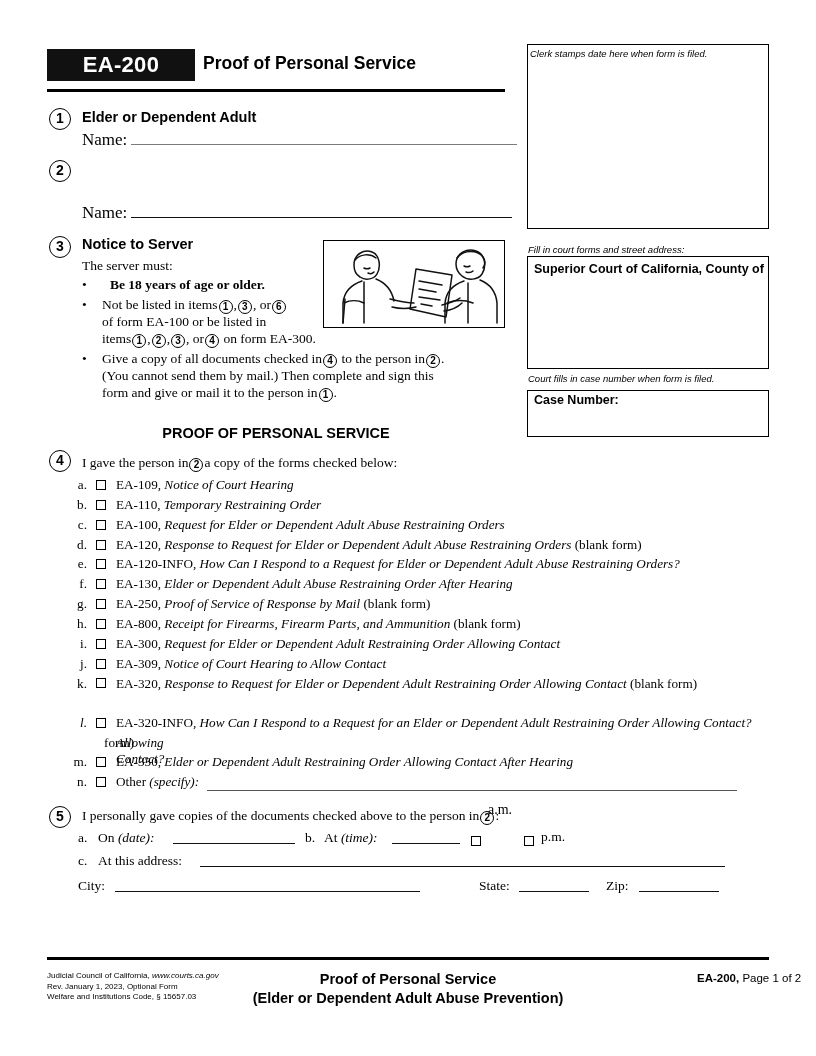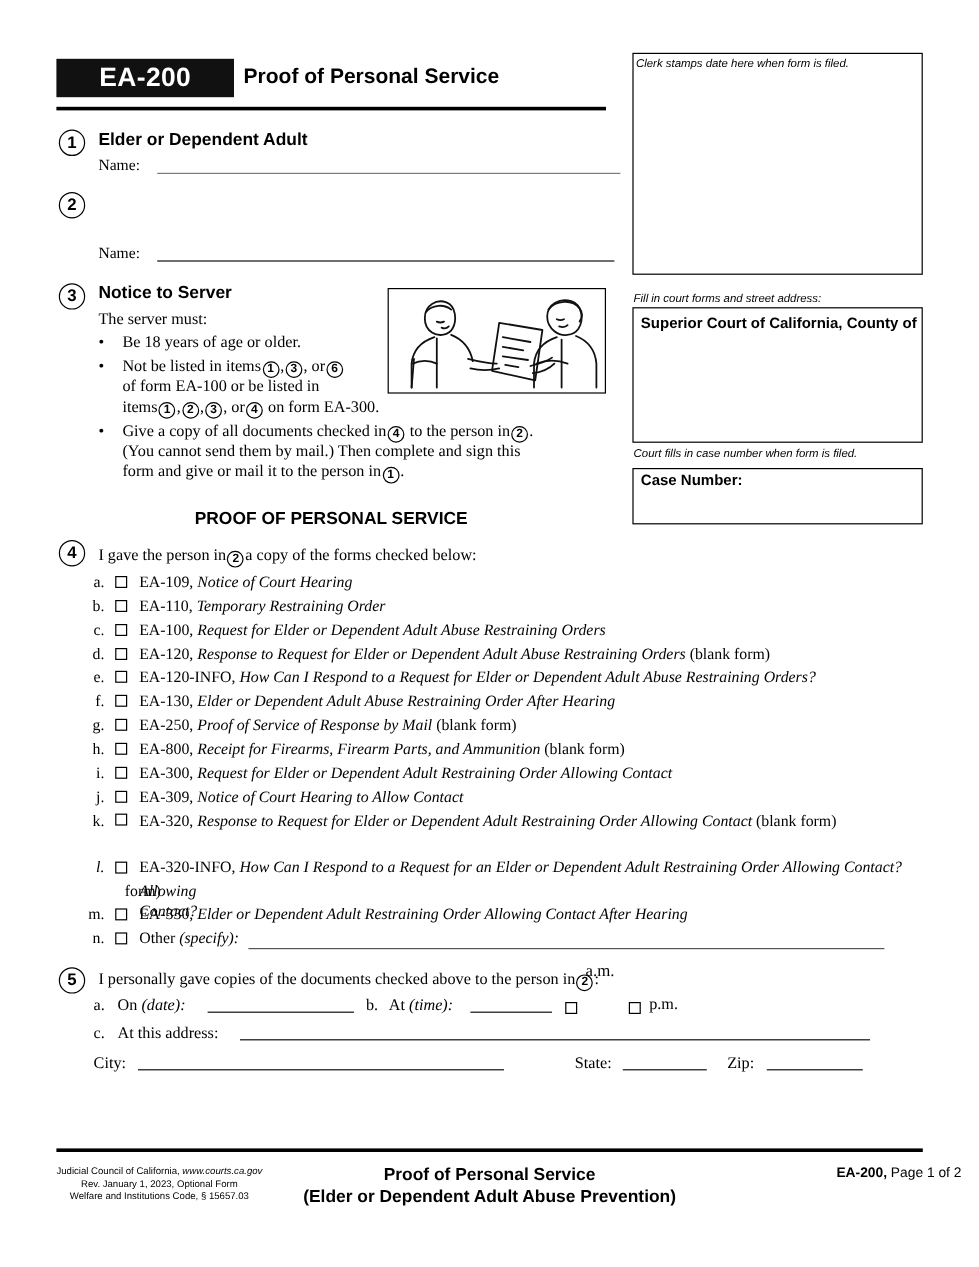--- a/index.html
+++ b/index.html
@@ -156,21 +156,21 @@
   .sec-marker { position: absolute; }
   .sec-head {
     position: absolute;
     font-family: "Liberation Sans", "DejaVu Sans", sans-serif;
     font-weight: bold;
     font-size: 14.5px;
     line-height: 17px;
   }
   .name-label {
     position: absolute;
-    font-size: 13px;
+    font-size: 17px;
   }
 
   
   #s3-intro { left: 82px; top: 258px; font-size: 13.5px; }
   .bullet-row {
     position: absolute;
     font-size: 13.5px;
     line-height: 17.5px;
   }
   .bullet-dot {
@@ -231,21 +231,20 @@
   #footer-rule {
     left: 47px; top: 957px;
     width: 722px; height: 3px;
     background: #000;
   }
   #footer-left {
     left: 47px; top: 971px;
     font-family: "Liberation Sans", "DejaVu Sans", sans-serif;
     font-size: 8px;
     line-height: 10.5px;
-    text-align: center;
   }
   #footer-center {
     left: 243px; top: 970px;
     width: 330px;
     text-align: center;
     font-family: "Liberation Sans", "DejaVu Sans", sans-serif;
     font-weight: bold;
     font-size: 14.5px;
     line-height: 19px;
   }
@@ -330,21 +329,21 @@
         <path d="M123 62 c8 -3, 18 -3, 26 0"></path>
 
         <path d="M118 64 C126 62, 132 60, 136 57"></path>
         <path d="M120 70 C128 69, 134 66, 138 62"></path>
       </g>
     </svg>
   </div>
 
   <div class="bullet-row" style="left:82px; top:276px; width:240px;">
     <span class="bullet-dot" style="left:0px;">•</span>
-    <span style="margin-left:20px;">Be 18 years of age or older.</span>
+    <span style="margin-left:28px;font-weight:bold;">Be 18 years of age or older.</span>
   </div>
 
   <div class="bullet-row" style="left:82px; top:296px; width:250px;">
     <span class="bullet-dot" style="left:0px;">•</span>
     <span style="margin-left:20px;">Not be listed in items</span><span class="circ-inline">1</span><span>,</span><span class="circ-inline">3</span><span>, or</span><span class="circ-inline">6</span>
   </div>
   <div class="bullet-row" style="left:102px; top:313px; width:230px;">
     <span>of form EA-100 or be listed in</span>
   </div>
   <div class="bullet-row" style="left:102px; top:330px; width:300px;">

